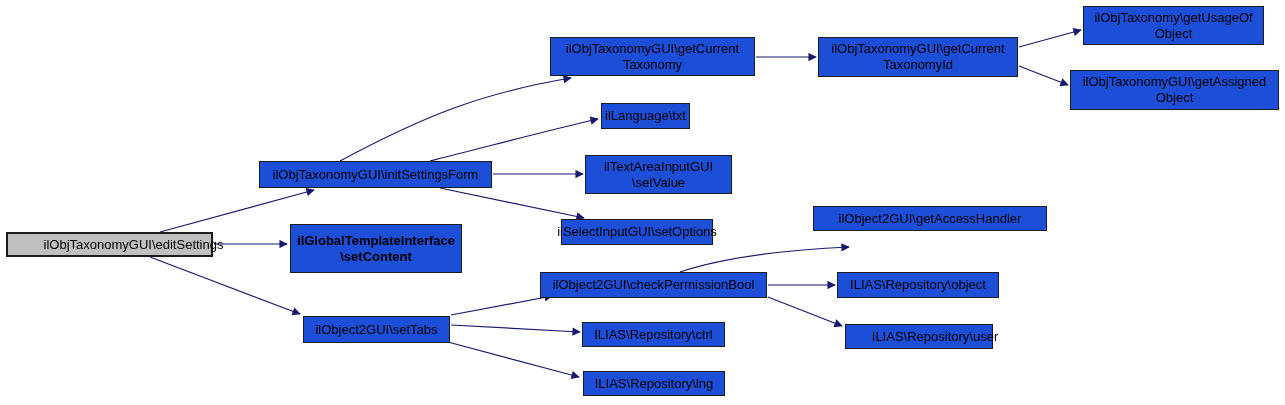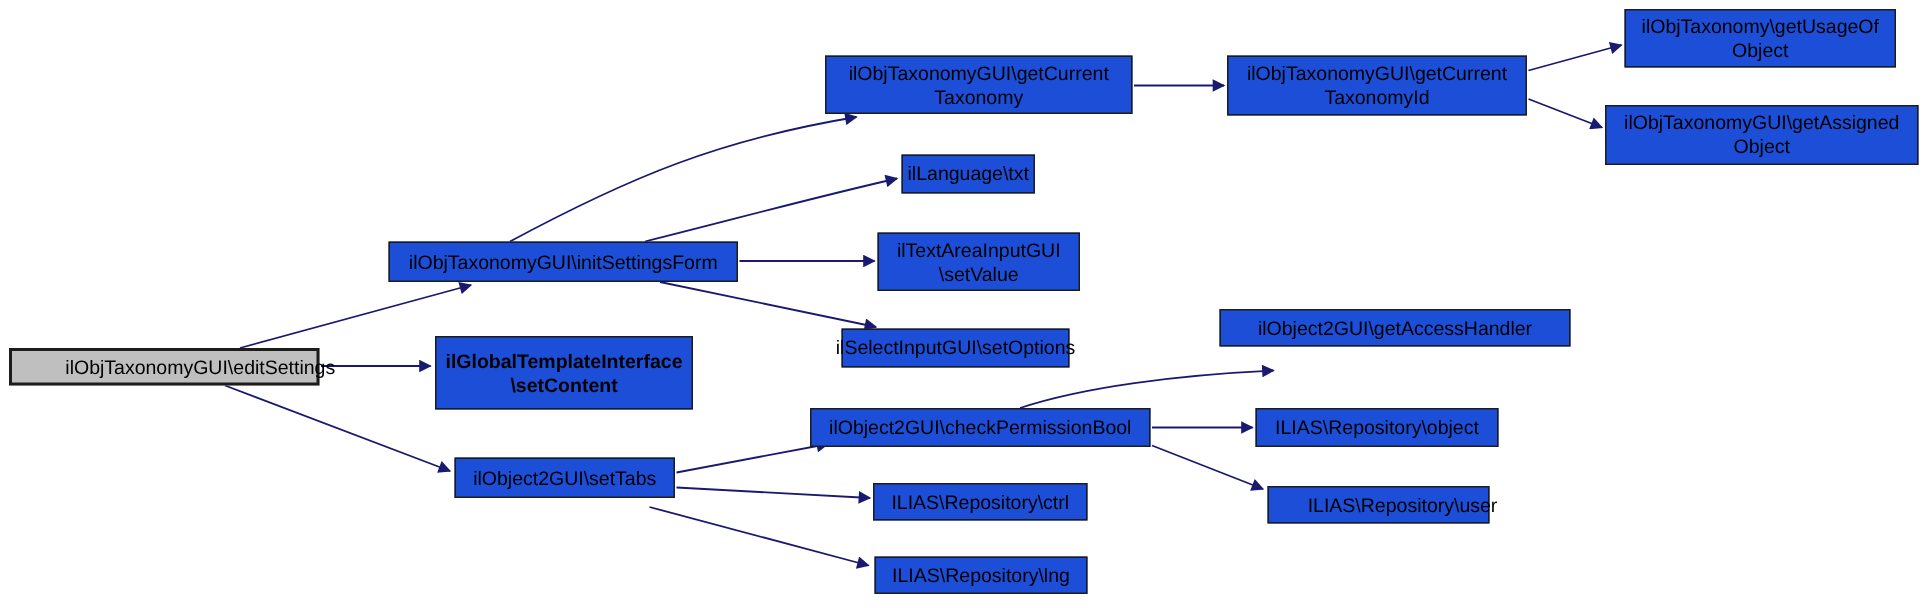--- a/index.html
+++ b/index.html
@@ -78,25 +78,25 @@
       <path d="M 433 338 L 579 377" class="edge" marker-end="url(#arrowhead)"></path>
       <path d="M 680 272 C 722 258 785 250 849 247" class="edge" marker-end="url(#arrowhead)"></path>
       <path d="M 768 285 L 835 285" class="edge" marker-end="url(#arrowhead)"></path>
       <path d="M 768 297 L 842 326" class="edge" marker-end="url(#arrowhead)"></path>
     </svg>
   <div id="nodes">
       <div class="node highlight" style="left: 6px; top: 232px; width: 207px; height: 25px;">ilObjTaxonomyGUI\editSettings</div>
       <div class="node" style="left: 259px; top: 161px; width: 233px; height: 27px;">ilObjTaxonomyGUI\initSettingsForm</div>
       <div class="node" style="left: 290px; top: 224px; width: 172px; height: 49px; font-weight: bold;">ilGlobalTemplateInterface
 \setContent</div>
-      <div class="node" style="left: 303px; top: 305px; width: 147px; height: 27px;">ilObject2GUI\setTabs</div>
+      <div class="node" style="left: 303px; top: 316px; width: 147px; height: 27px;">ilObject2GUI\setTabs</div>
       <div class="node" style="left: 550px; top: 37px; width: 205px; height: 39px;">ilObjTaxonomyGUI\getCurrent
 Taxonomy</div>
       <div class="node" style="left: 601px; top: 103px; width: 89px; height: 26px;">ilLanguage\txt</div>
-      <div class="node" style="left: 585px; top: 155px; width: 135px; height: 39px;">ilTextAreaInputGUI
+      <div class="node" style="left: 585px; top: 155px; width: 147px; height: 39px;">ilTextAreaInputGUI
 \setValue</div>
       <div class="node" style="left: 561px; top: 219px; width: 152px; height: 26px;">ilSelectInputGUI\setOptions</div>
       <div class="node" style="left: 818px; top: 37px; width: 200px; height: 40px;">ilObjTaxonomyGUI\getCurrent
 TaxonomyId</div>
       <div class="node" style="left: 1083px; top: 6px; width: 181px; height: 39px;">ilObjTaxonomy\getUsageOf
 Object</div>
       <div class="node" style="left: 1070px; top: 70px; width: 209px; height: 40px;">ilObjTaxonomyGUI\getAssigned
 Object</div>
       <div class="node" style="left: 813px; top: 206px; width: 234px; height: 25px;">ilObject2GUI\getAccessHandler</div>
       <div class="node" style="left: 540px; top: 272px; width: 227px; height: 26px;">ilObject2GUI\checkPermissionBool</div>

